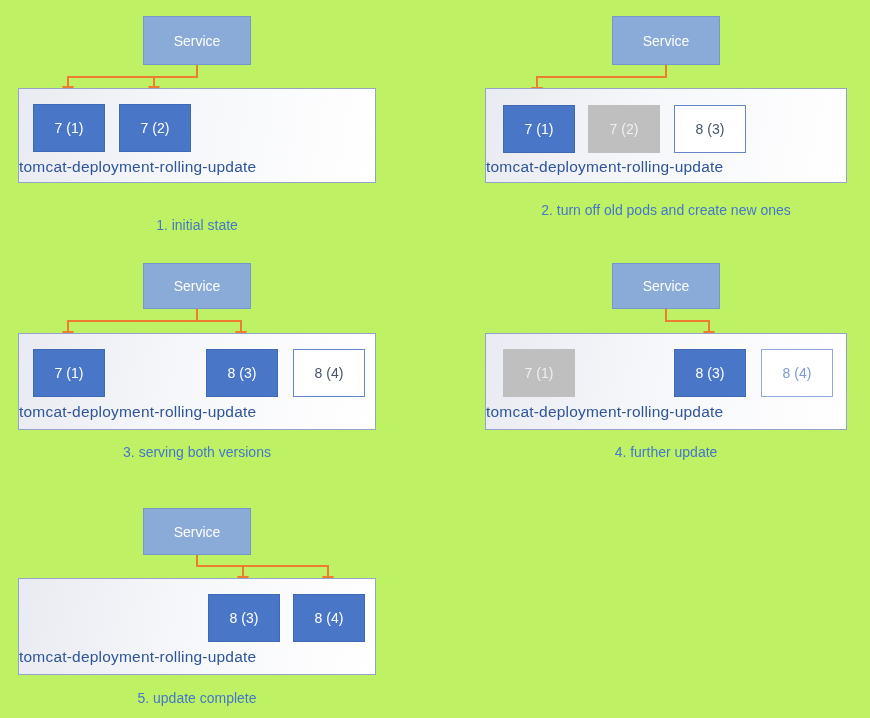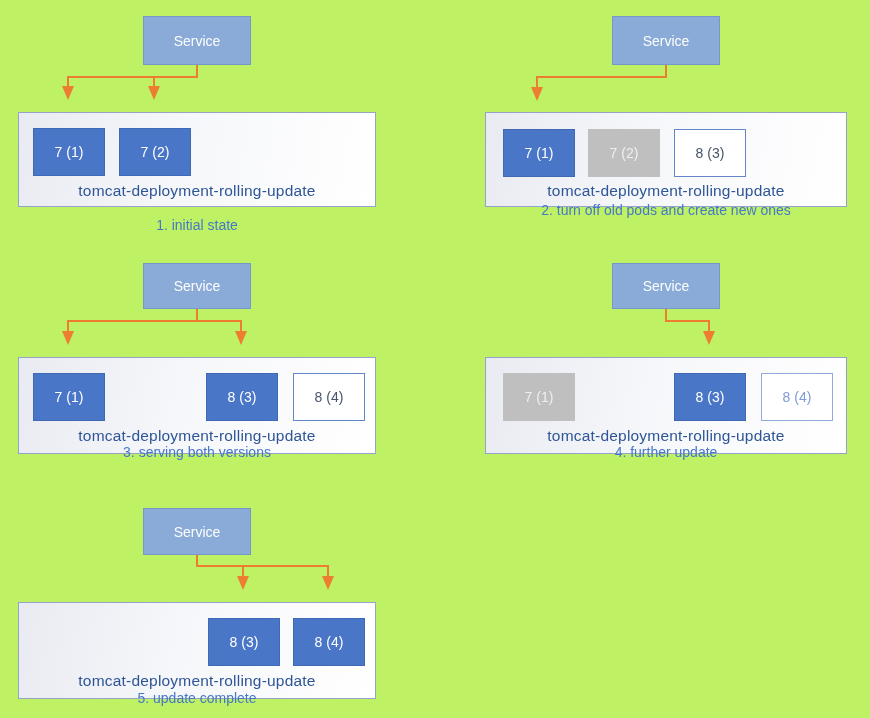--- a/index.html
+++ b/index.html
@@ -12,25 +12,24 @@
     border:1px solid var(--service-border,#7498cb);
     color:#fdfdfd;font-size:14px;
     display:flex;align-items:center;justify-content:center;
     box-sizing:border-box;
   }
   .container-box{
     position:absolute;
     background:linear-gradient(100deg,#e9ebf2 0%,#f6f7fa 45%,#ffffff 100%);
     border:1px solid var(--container-border,#95a3cb);
     box-sizing:border-box;
-    margin-top:24px;
   }
   .deploy-label{
     position:absolute;left:0;right:0;top:69px;
-    text-align:center;font-size:15.5px;letter-spacing:0.2px;
+    font-size:15.5px;letter-spacing:0.2px;
     color:var(--deployment-text,#2e5597);
   }
   .pod{
     position:absolute;width:72px;height:48px;
     display:flex;align-items:center;justify-content:center;
     font-size:14px;box-sizing:border-box;
   }
   .pod[data-state="active"]{
     background:var(--pod-active-fill,#4a76c8);
     border:1px solid var(--pod-active-border,#3f69b5);

